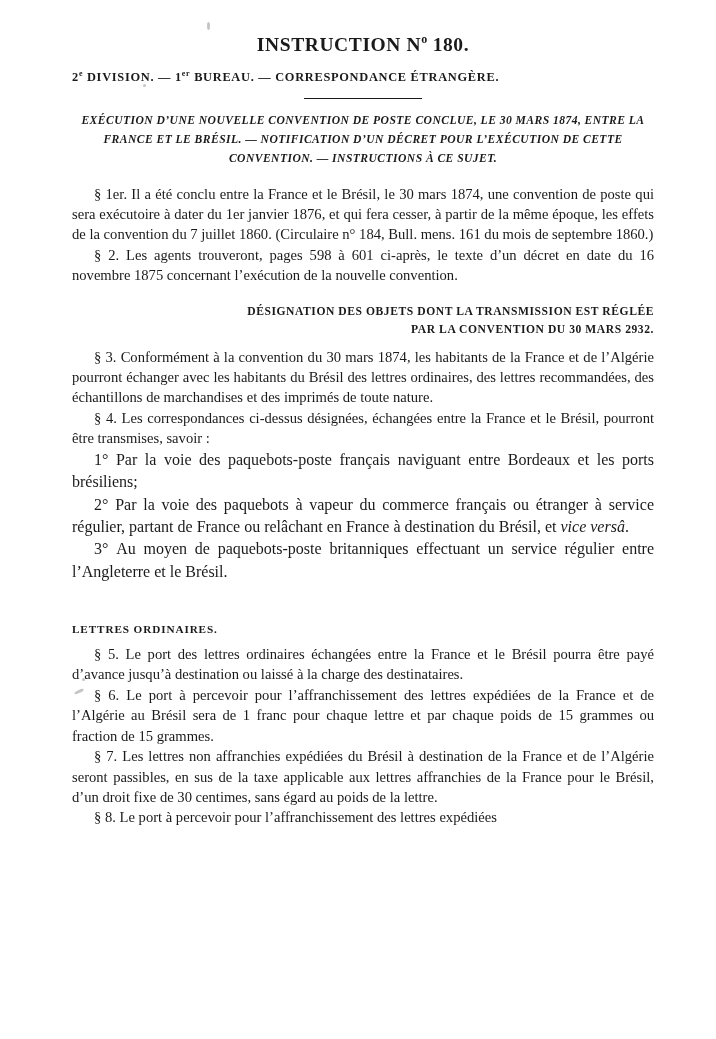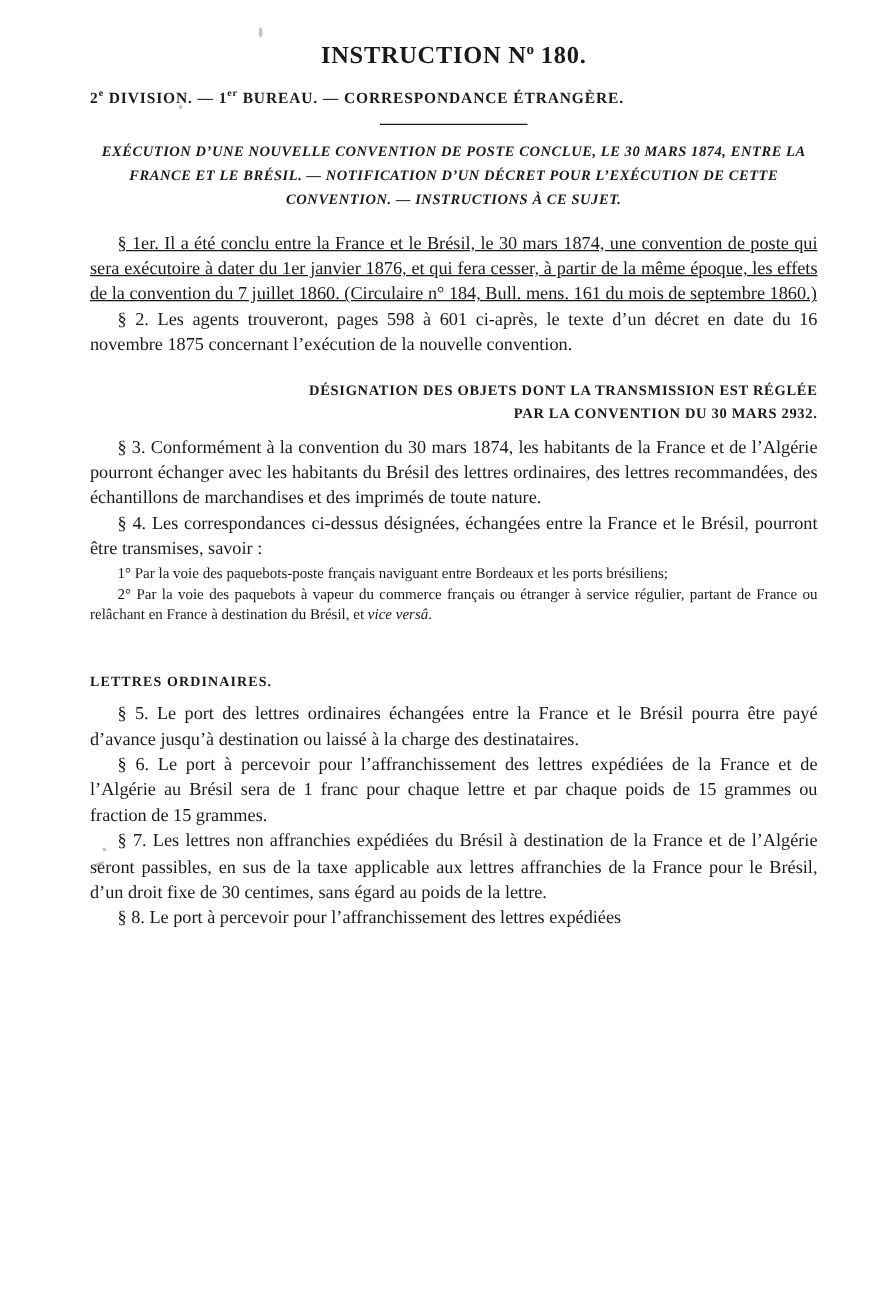--- a/index.html
+++ b/index.html
@@ -61,40 +61,40 @@
     font-style: italic;
   }
   p.body {
     font-size: 14.6px;
     line-height: 1.40;
     margin: 0;
     text-align: justify;
     text-indent: 22px;
     hyphens: manual;
   }
-  p.body.first { margin-top: 15px; text-decoration: underline; }
+  p.body.first { margin-top: 15px; }
   .sec-head {
     text-align: right;
     font-size: 11.6px;
     font-weight: bold;
     letter-spacing: 0.55px;
     line-height: 1.55;
     margin: 17px 0 8px 0;
   }
   .sec-head2 {
     text-align: left;
     font-size: 11.2px;
     font-weight: bold;
     letter-spacing: 0.9px;
     margin: 40px 0 9px 0;
   }
   .sup { font-size: 0.68em; vertical-align: super; }
   .it { font-style: italic; }
   p.enum {
-    font-size: 12px;
+    font-size: 16px;
     line-height: 1.40;
     margin: 0;
     text-align: justify;
     text-indent: 22px;
   }
   .smudge {
     position: absolute;
     background: rgba(60,60,60,0.30);
     border-radius: 50%;
   }
@@ -125,20 +125,21 @@
     <div>PAR LA CONVENTION DU 30 MARS 2932.</div>
   </div>
 
   <p class="body">§ 3. Conformément à la convention du 30 mars 1874, les habitants de la France et de l’Algérie pourront échanger avec les habitants du Brésil des lettres ordinaires, des lettres recommandées, des échantillons de marchandises et des imprimés de toute nature.</p>
   <p class="body">§ 4. Les correspondances ci-dessus désignées, échangées entre la France et le Brésil, pourront être transmises, savoir :</p>
 
   <p class="enum"><span>1°</span>&nbsp;<span>Par la voie des paquebots-poste français naviguant entre Bordeaux et les ports brésiliens;</span></p>
 
   <p class="enum"><span>2°</span>&nbsp;<span>Par la voie des paquebots à vapeur du commerce français ou étranger à service régulier, partant de France ou relâchant en France à destination du Brésil, et </span><span class="it">vice versâ</span><span>.</span></p>
 
+  <p class="enum"><span>3°</span>&nbsp;<span>Au moyen de paquebots-poste britanniques effectuant un service régulier entre l’Angleterre et le Brésil.</span></p>
 
   <div class="sec-head2">LETTRES ORDINAIRES.</div>
 
   <p class="body">§ 5. Le port des lettres ordinaires échangées entre la France et le Brésil pourra être payé d’avance jusqu’à destination ou laissé à la charge des destinataires.</p>
   <p class="body">§ 6. Le port à percevoir pour l’affranchissement des lettres expédiées de la France et de l’Algérie au Brésil sera de 1 franc pour chaque lettre et par chaque poids de 15 grammes ou fraction de 15 grammes.</p>
   <p class="body">§ 7. Les lettres non affranchies expédiées du Brésil à destination de la France et de l’Algérie seront passibles, en sus de la taxe applicable aux lettres affranchies de la France pour le Brésil, d’un droit fixe de 30 centimes, sans égard au poids de la lettre.</p>
   <p class="body">§ 8. Le port à percevoir pour l’affranchissement des lettres expédiées</p>
 
 </div>
 

